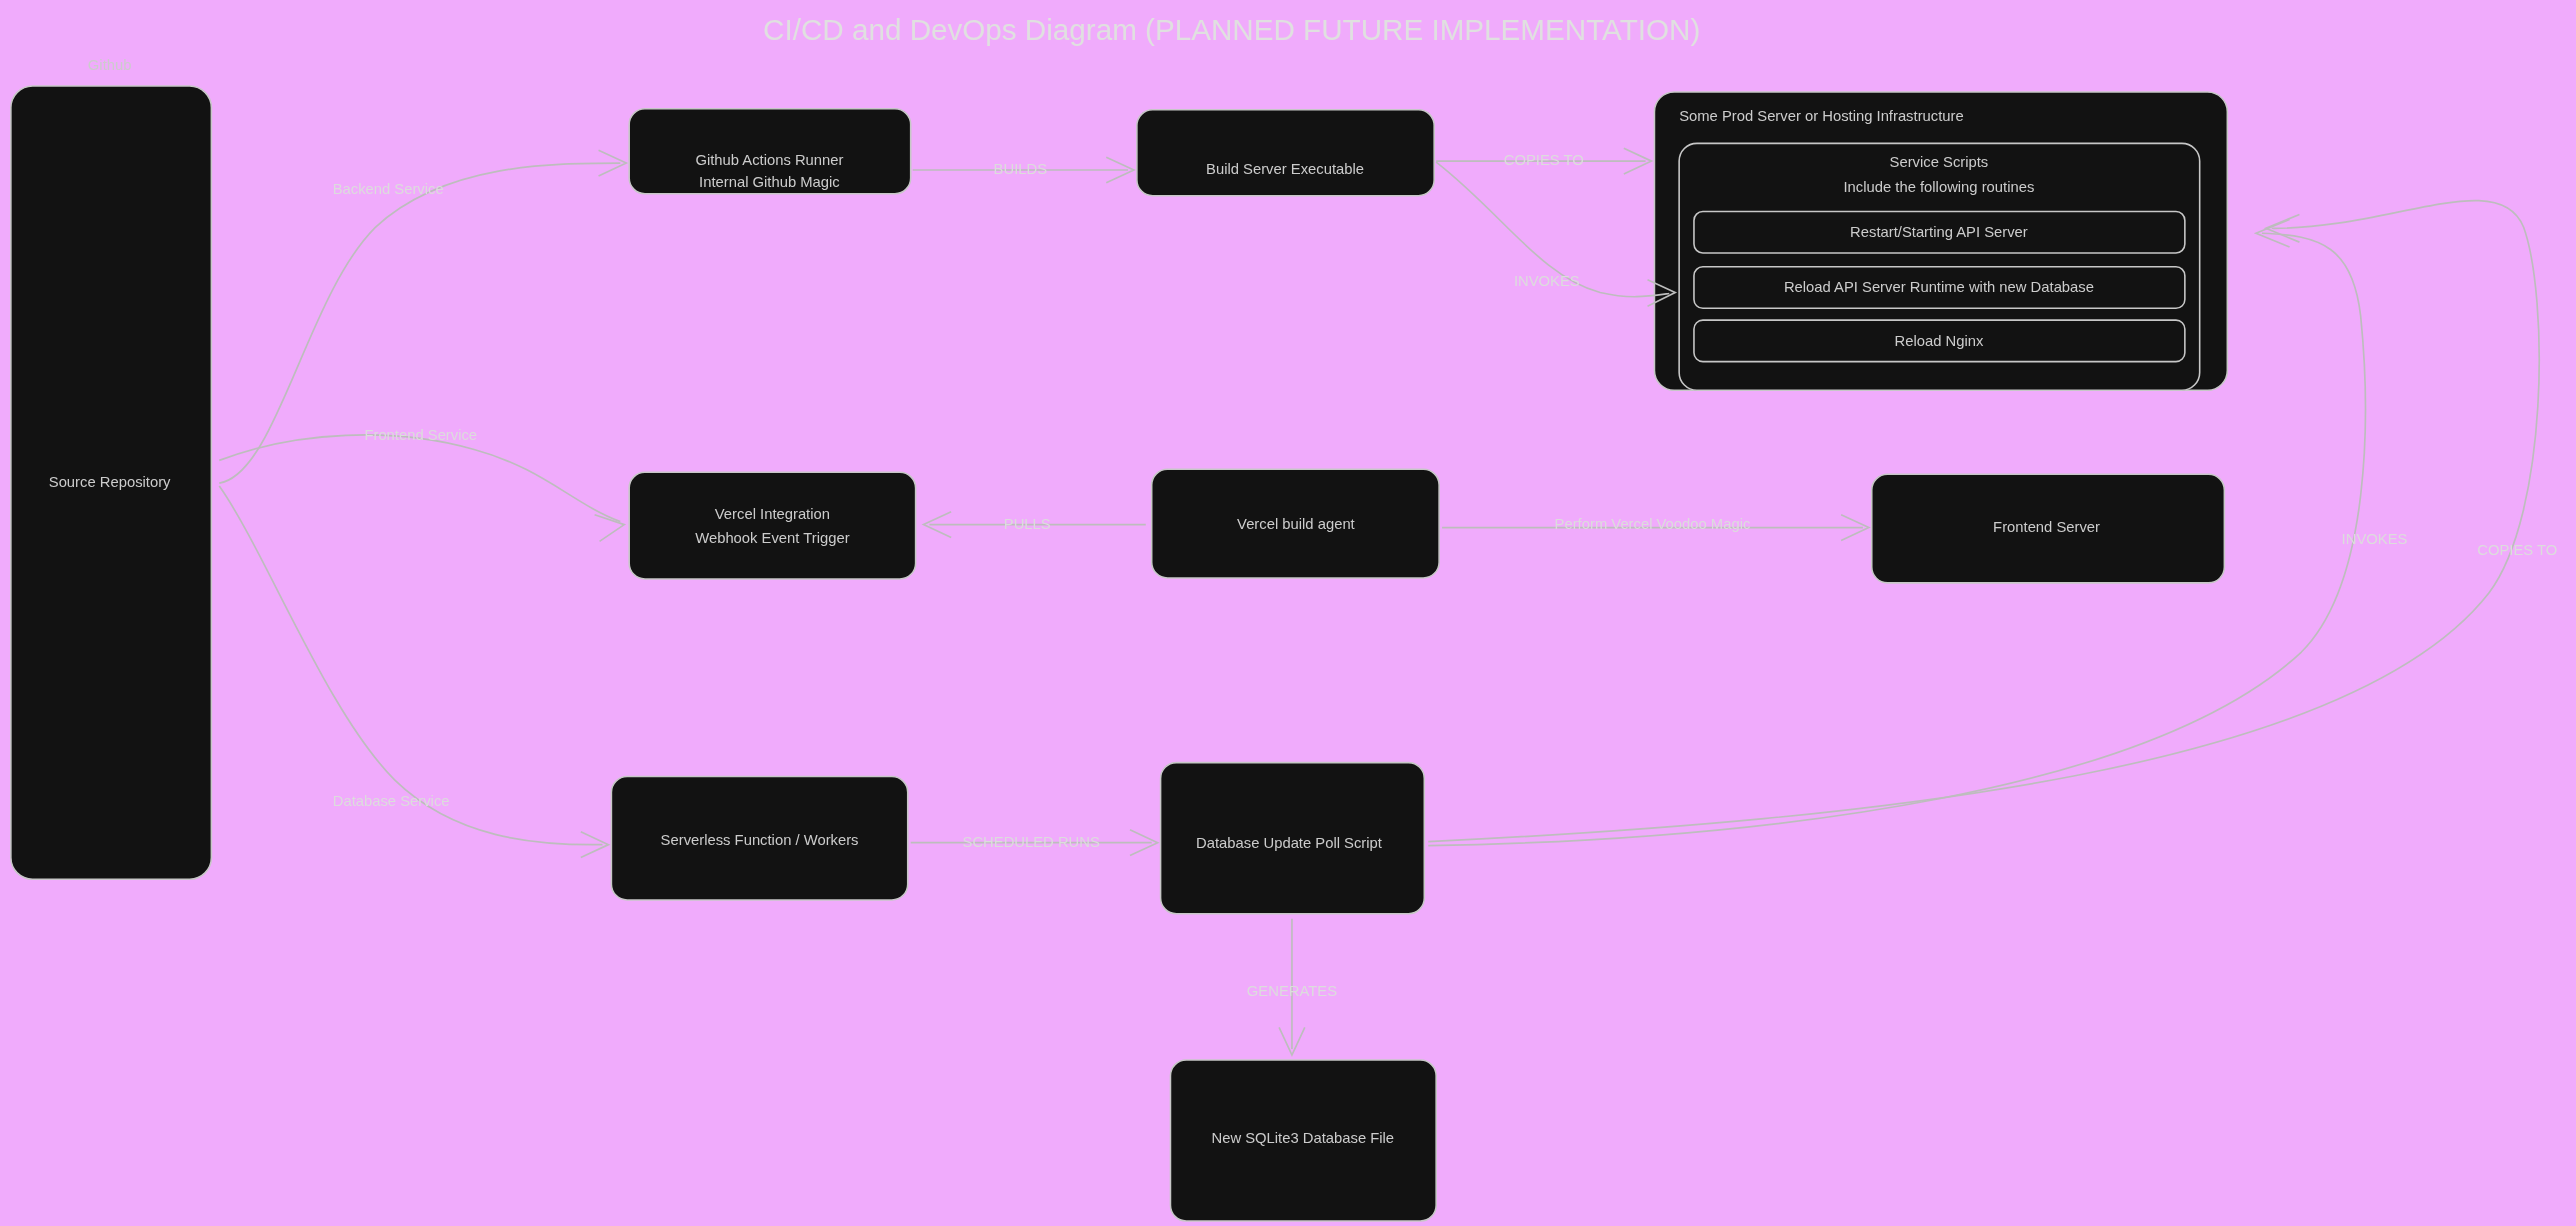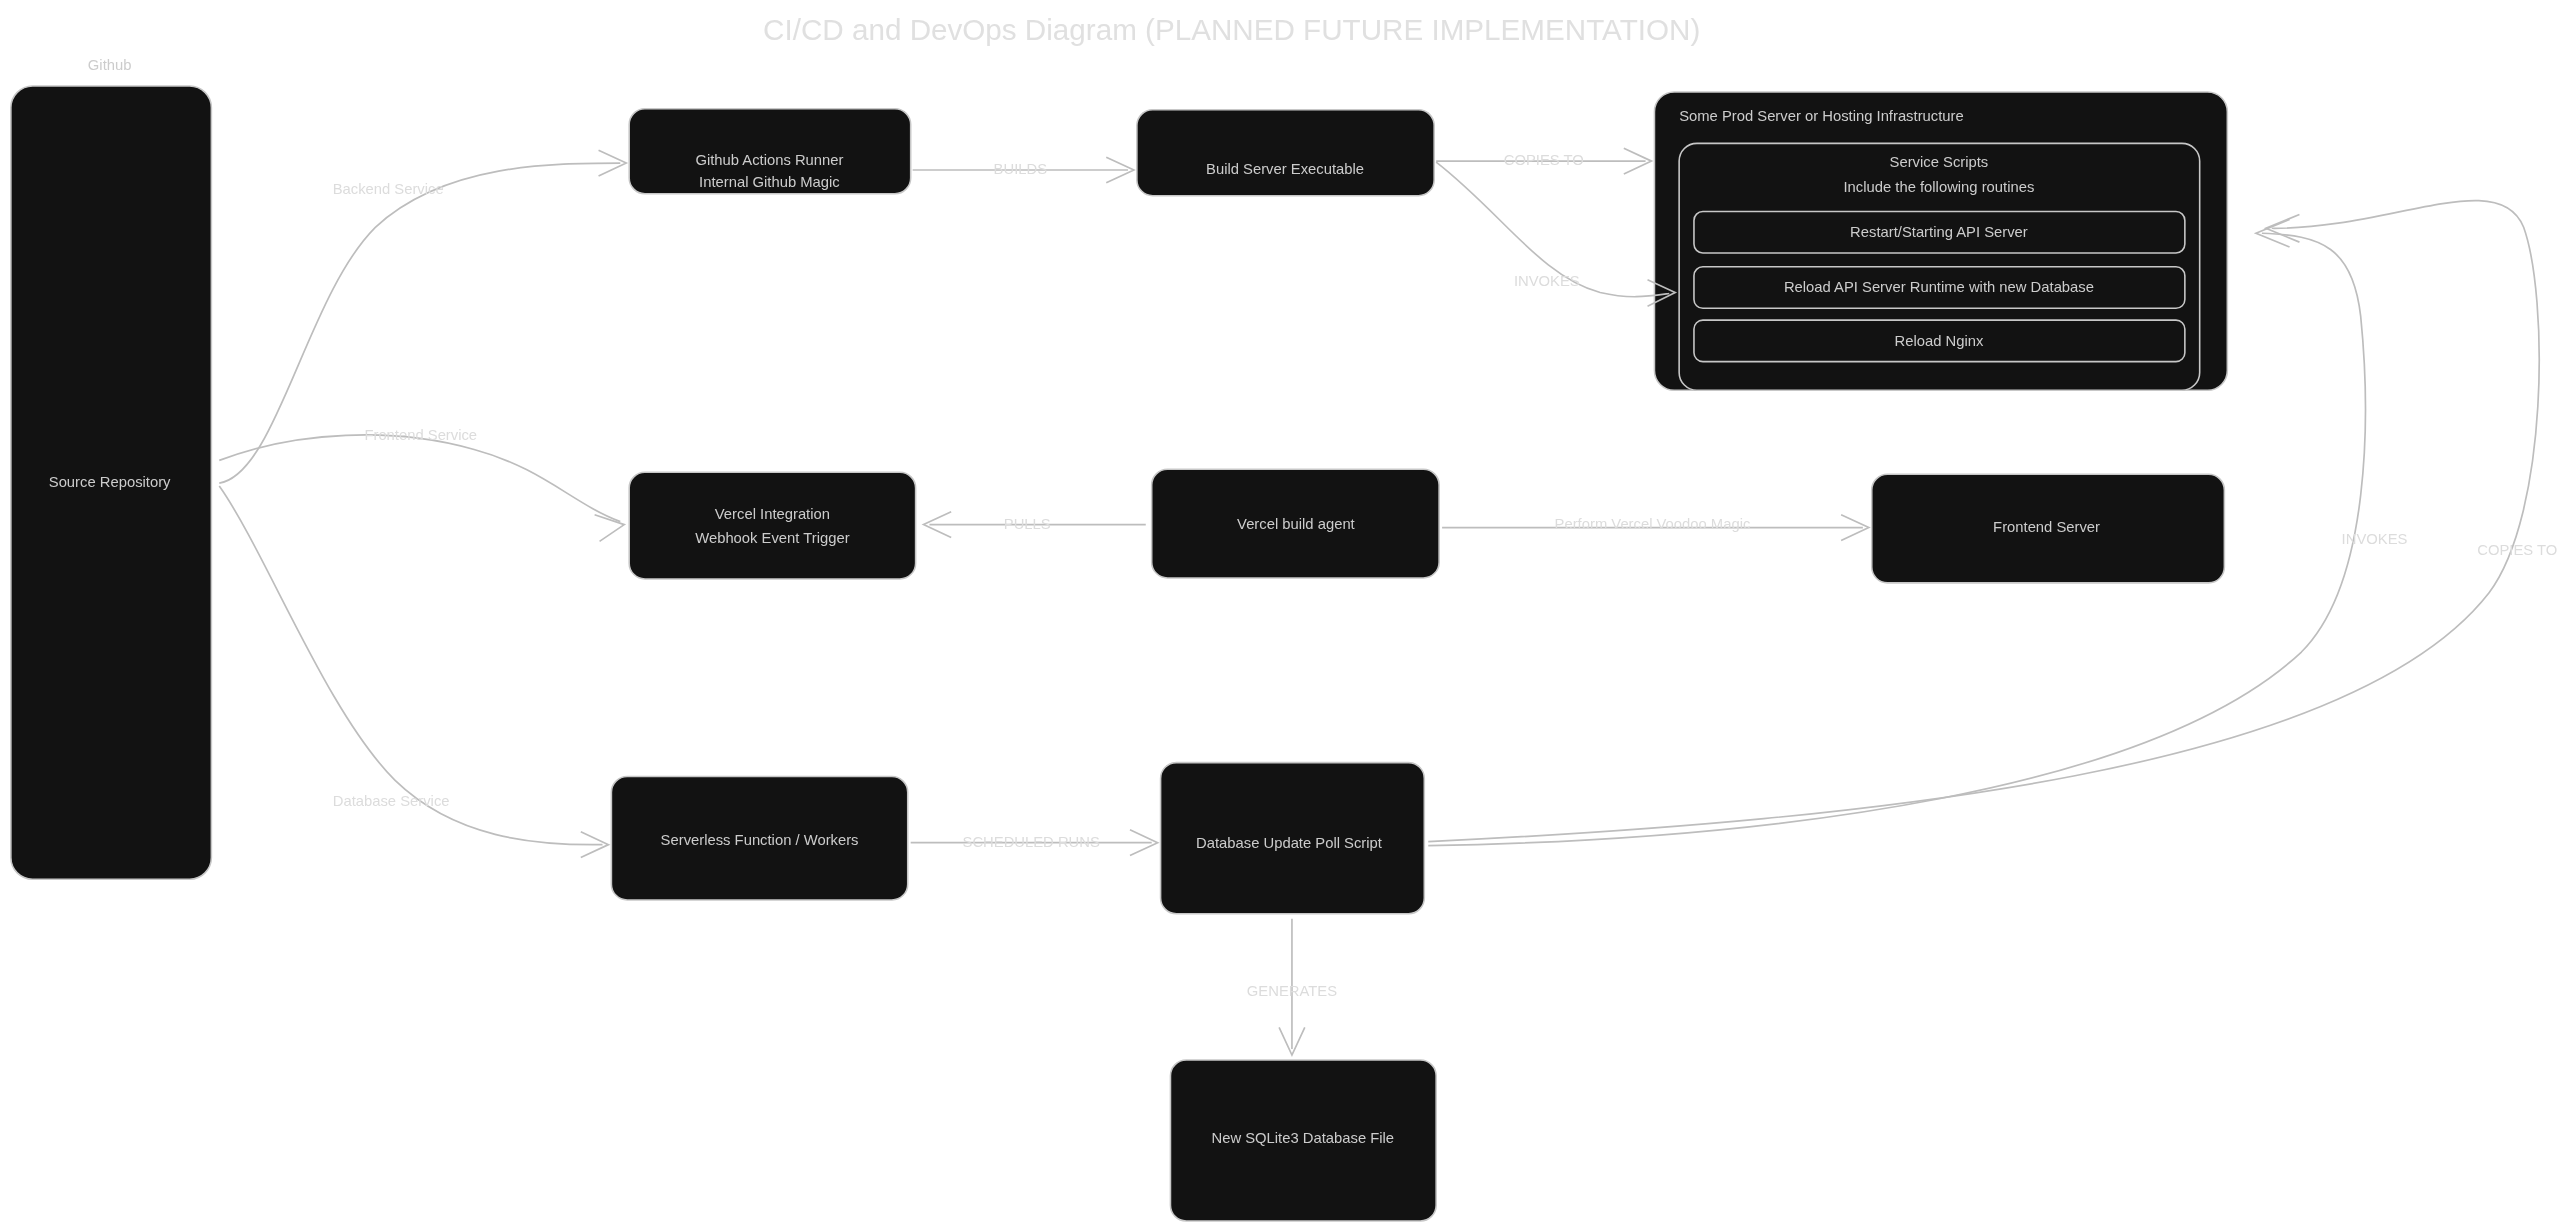--- a/index.html
+++ b/index.html
@@ -10,21 +10,21 @@
   body {
     width: 2576px;
     height: 1227px;
     overflow: hidden;
     font-family: "Liberation Sans", sans-serif;
   }
   #diagram-root {
     position: relative;
     width: 2576px;
     height: 1227px;
-    background: #ffffff;
+    background: #f0abfc;
   }
   svg#diagram-svg {
     position: absolute;
     top: 0; left: 0;
     width: 2576px;
     height: 1227px;
     display: block;
   }
   .node-rect {
     fill: #121212;

